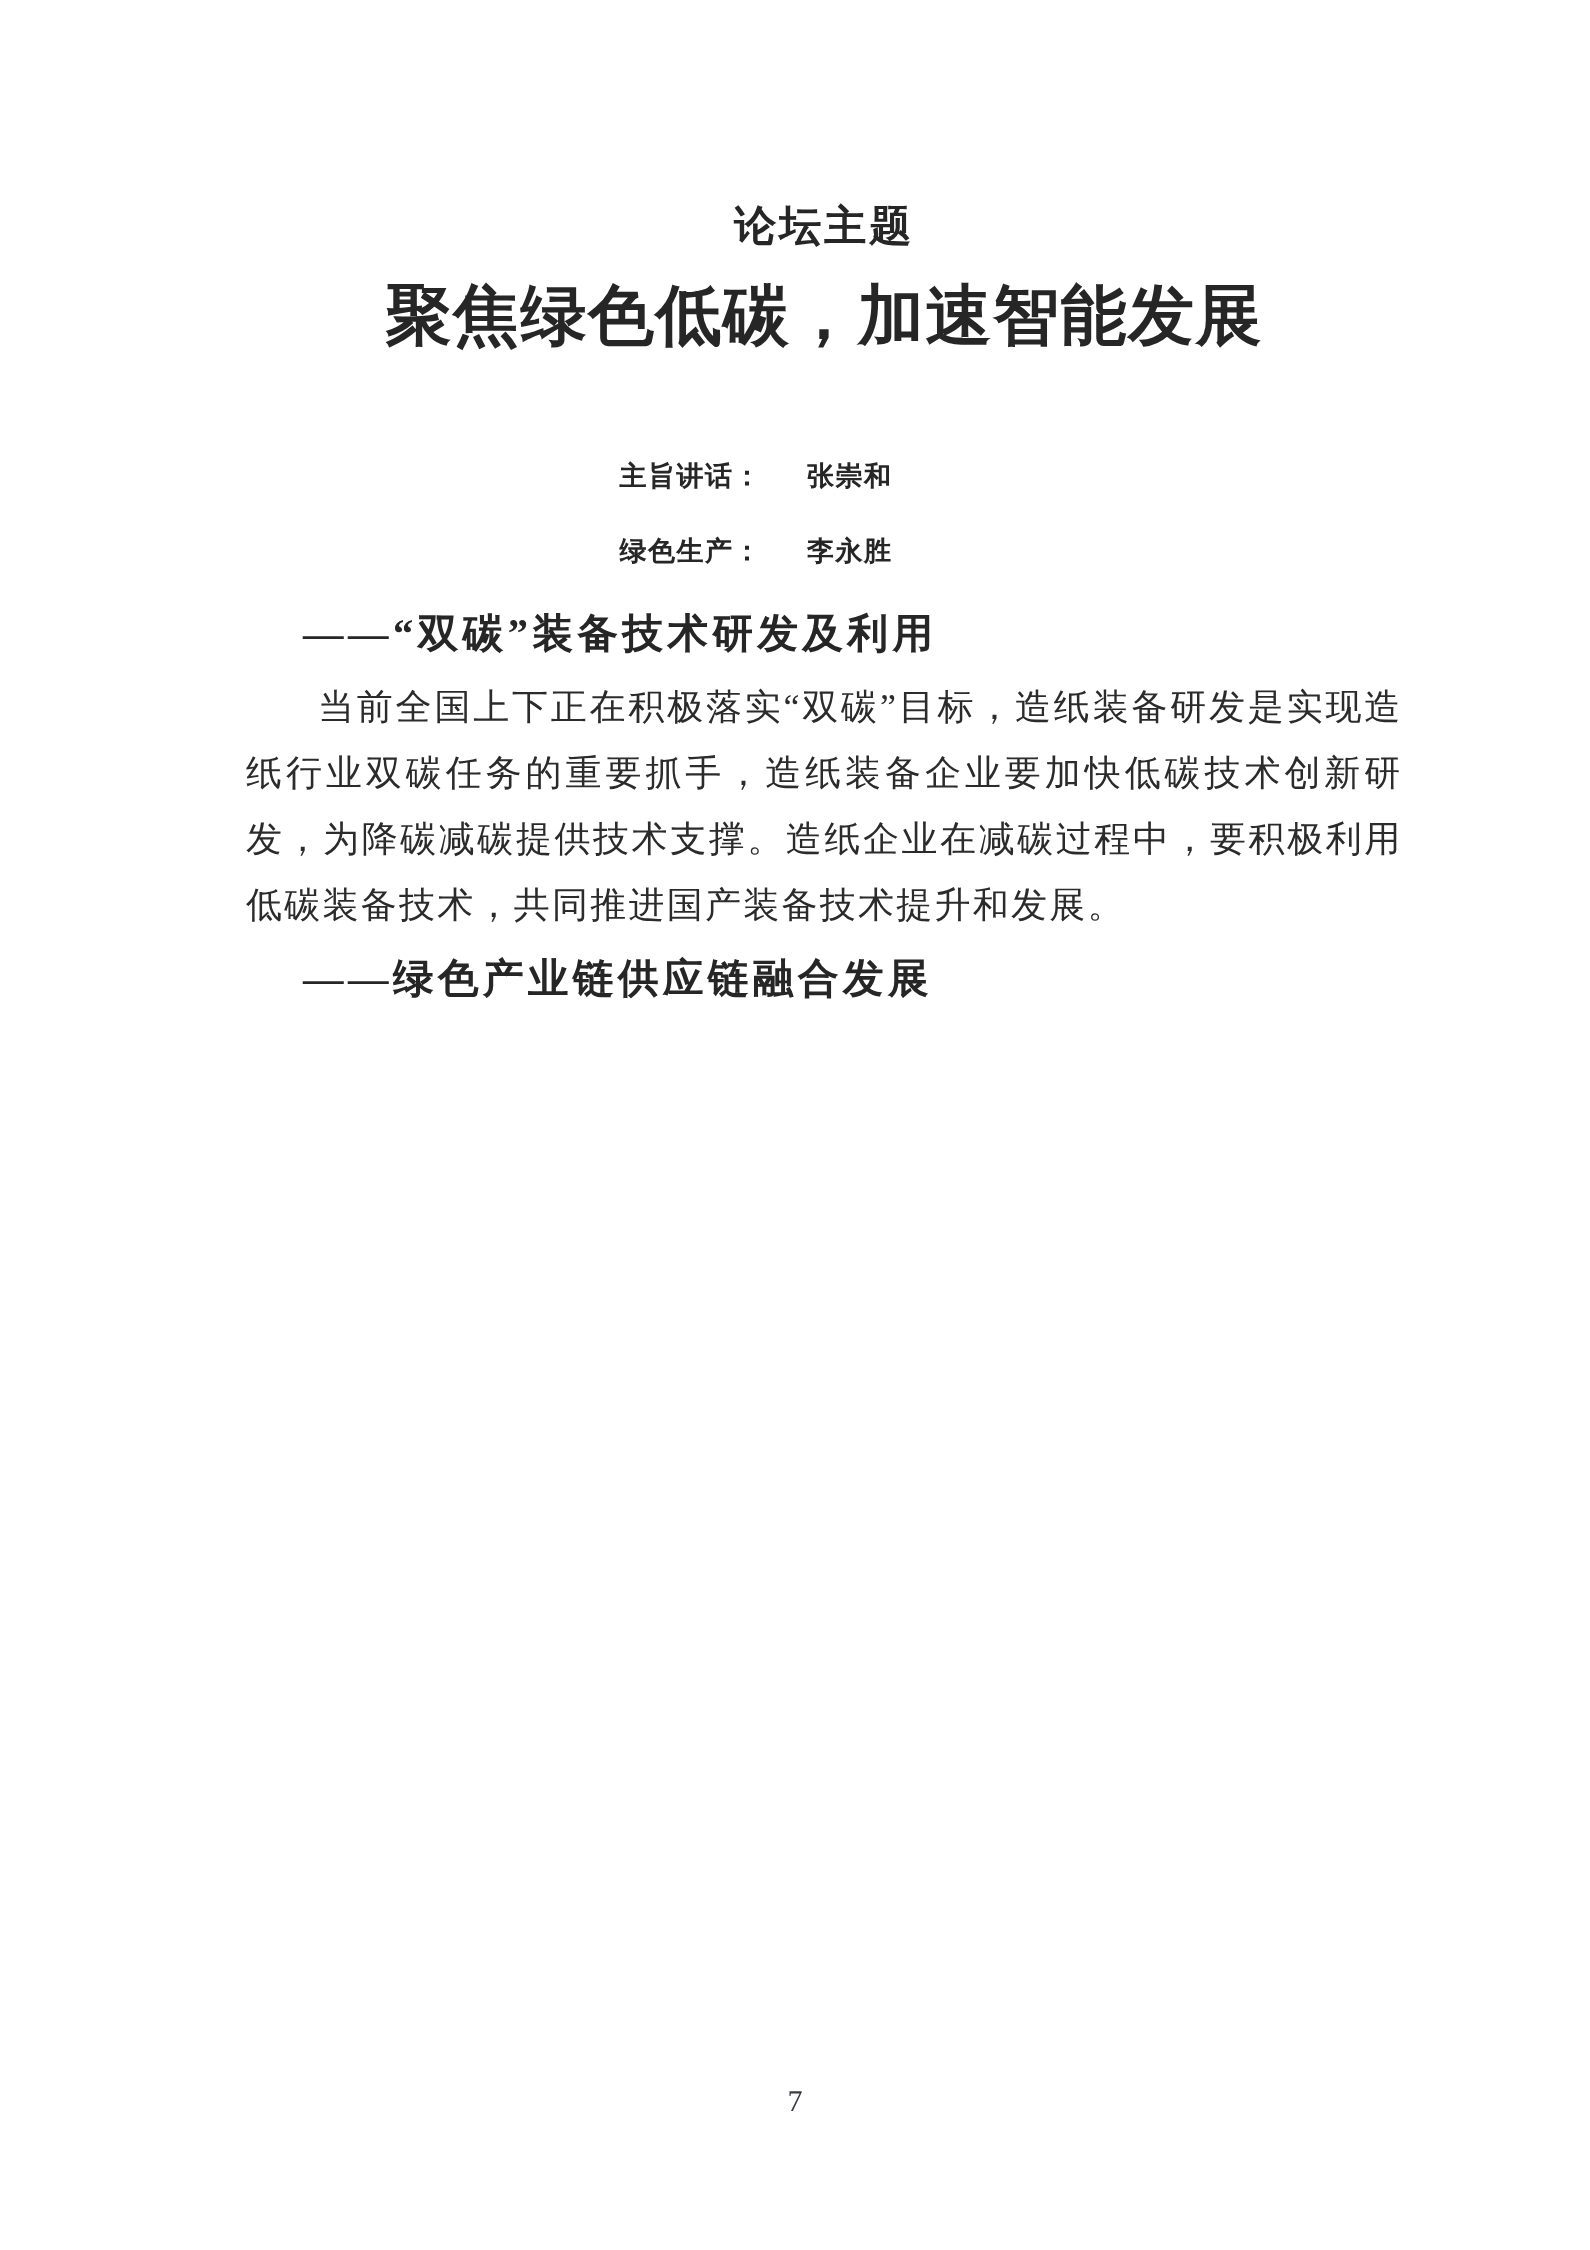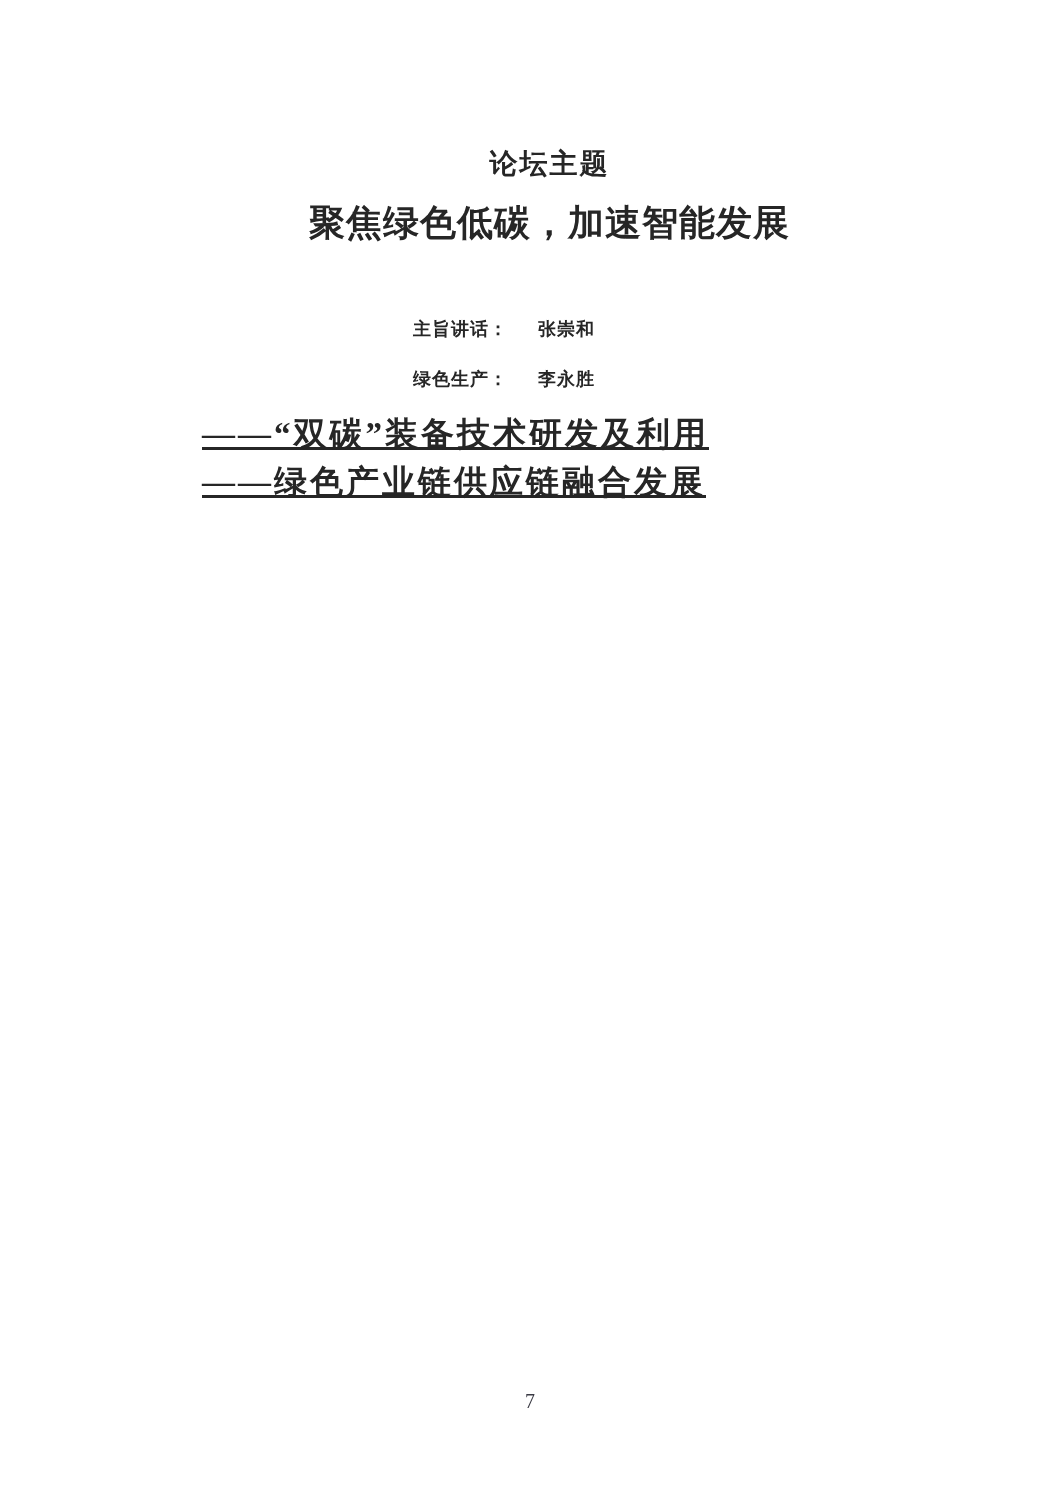--- a/index.html
+++ b/index.html
@@ -10,34 +10,34 @@
     height:1500px;
     margin:0 auto;
     background:#ffffff;
     font-family:"Liberation Serif","DejaVu Serif",serif;
     color:#262626;
     overflow:hidden;
   }
   .content {
     position:absolute;
     left:164px;
-    top:12px;
+    top:0;
     width:771px;
   }
   .theme-label {
     margin-top:138px;
     font-size:28px;
     line-height:28px;
     font-weight:bold;
     text-align:center;
     letter-spacing:2px;
   }
   .main-title {
     margin-top:24px;
-    font-size:36px;
+    font-size:44px;
     line-height:42px;
     font-weight:bold;
     text-align:center;
     letter-spacing:1px;
     white-space:nowrap;
   }
   .speakers { margin-top:60px; margin-left:249px; }
   .speaker-row {
     font-size:18px;
     line-height:50px;
@@ -49,27 +49,26 @@
   .sections-title {
     margin-top:39px;
     font-size:28px;
     line-height:28px;
     font-weight:bold;
     text-align:center;
     letter-spacing:2px;
   }
   .section-heading {
     margin-top:8px;
-    font-size:33px;
+    font-size:27px;
     line-height:44px;
     font-weight:bold;
     letter-spacing:3px;
     padding-left:38px;
     white-space:nowrap;
-    text-decoration:underline;
   }
   .section + .section .section-heading { margin-top:4px; }
   .section-body {
     margin-top:6px;
     font-size:24px;
     line-height:44px;
     letter-spacing:1.5px;
     text-align:justify;
     text-indent:48px;
     color:#2b2b2b;
@@ -101,20 +100,21 @@
         <span class="speaker-label">主旨讲话：</span><span class="speaker-name">张崇和</span>
       </div>
       <div class="speaker-row">
         <span class="speaker-label">绿色生产：</span><span class="speaker-name">李永胜</span>
       </div>
     </div>
 
 
     <div class="section">
       <div class="section-heading">——“双碳”装备技术研发及利用</div>
+      <p class="section-body">当前全国上下正在积极落实“双碳”目标，造纸装备研发是实现造纸行业双碳任务的重要抓手，造纸装备企业要加快低碳技术创新研发，为降碳减碳提供技术支撑。造纸企业在减碳过程中，要积极利用低碳装备技术，共同推进国产装备技术提升和发展。</p>
     </div>
 
 
 
     <div class="section">
       <div class="section-heading">——绿色产业链供应链融合发展</div>
 
     </div>
 
   </div>

